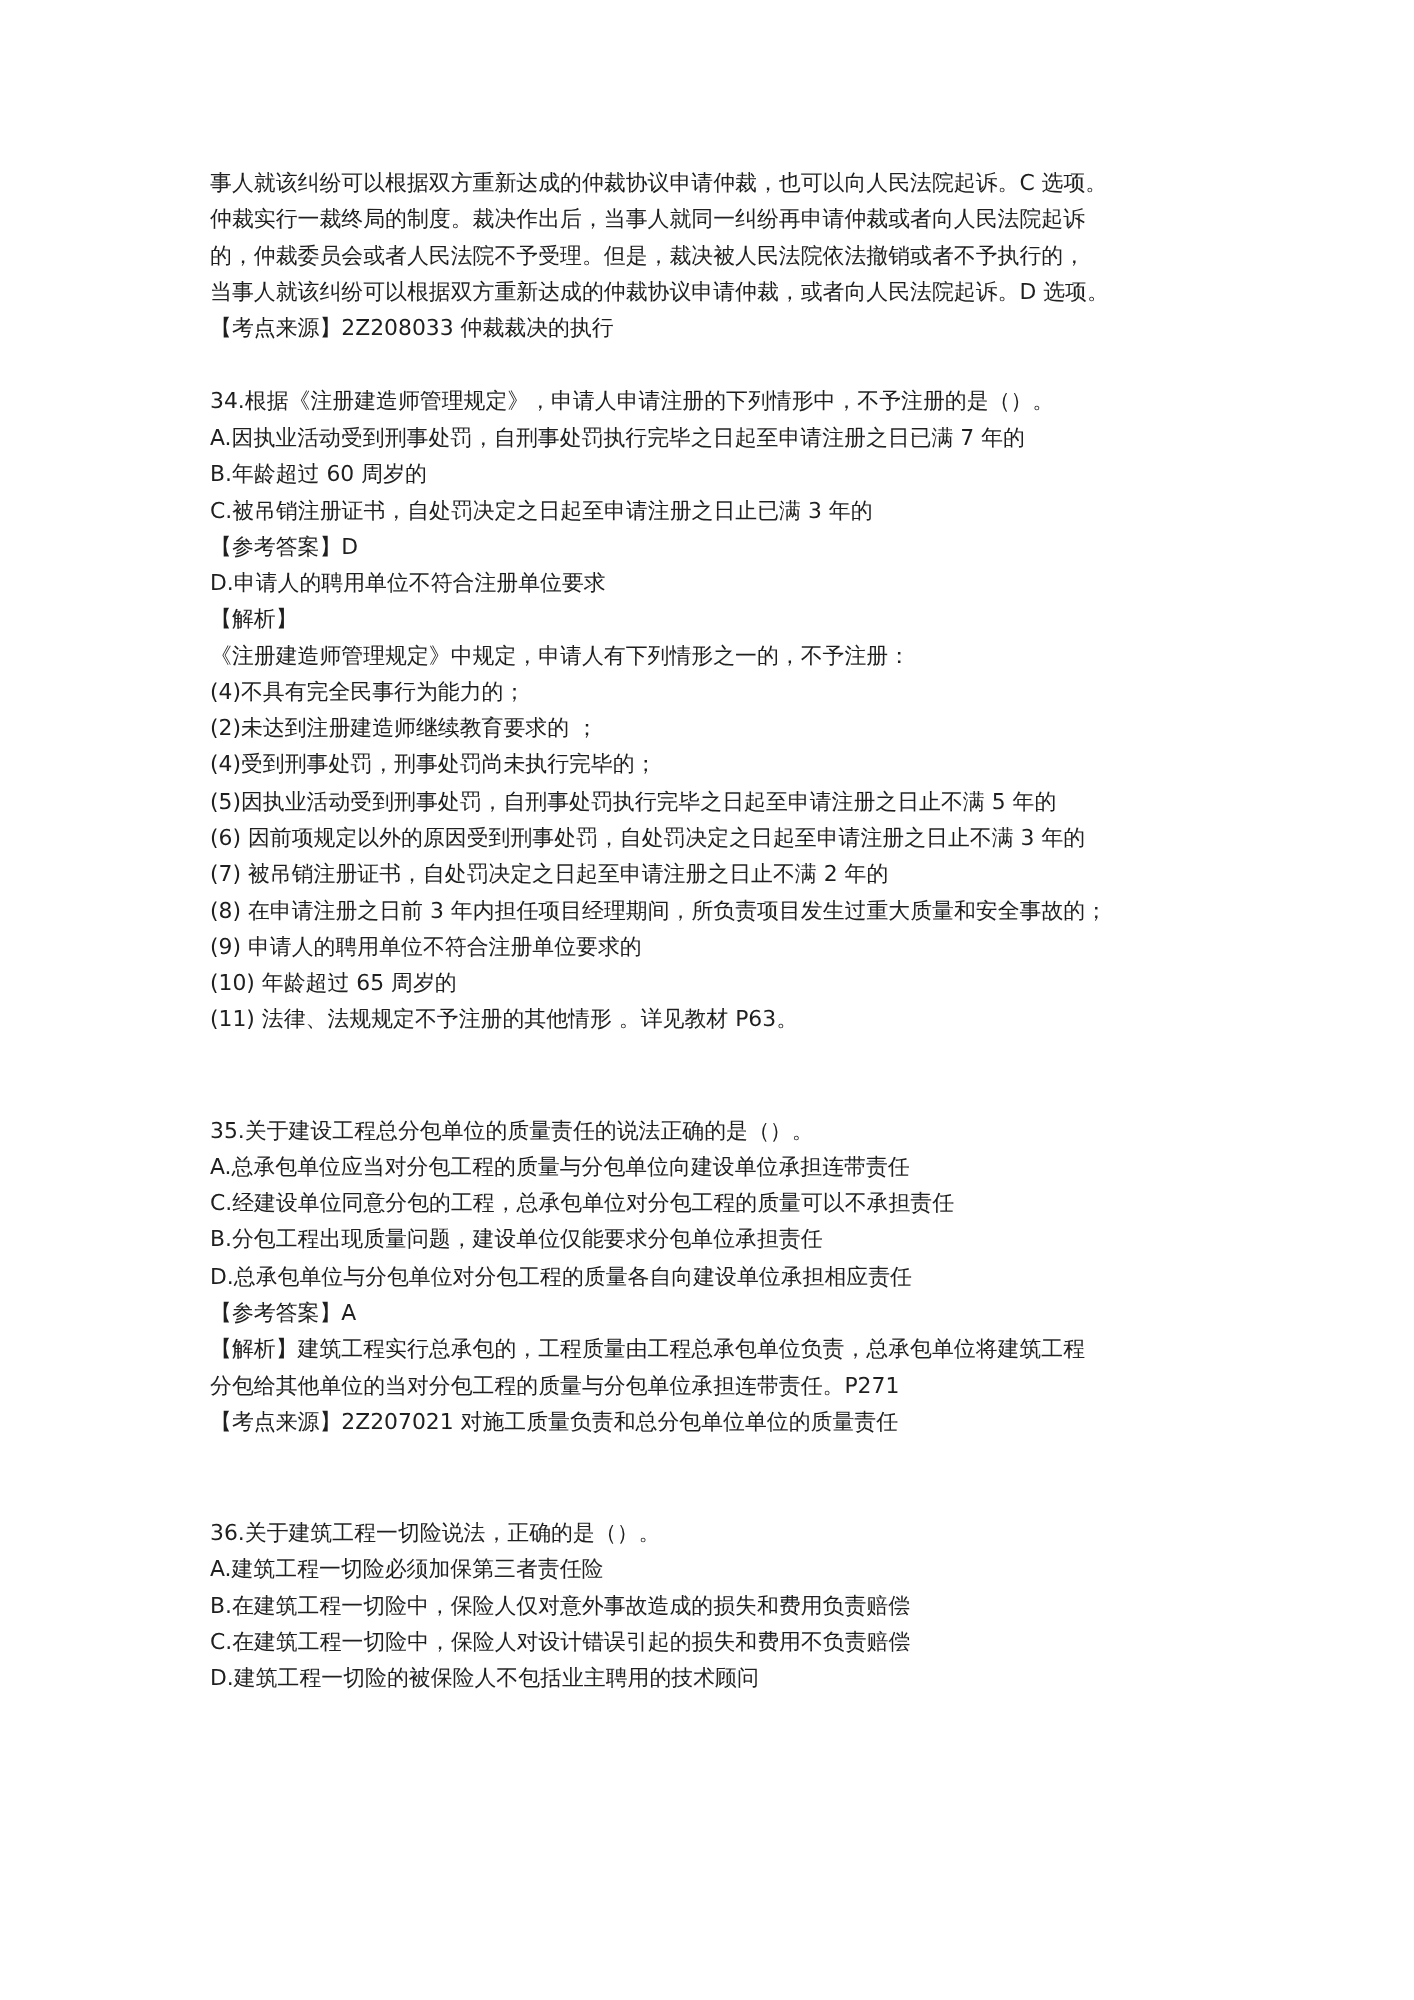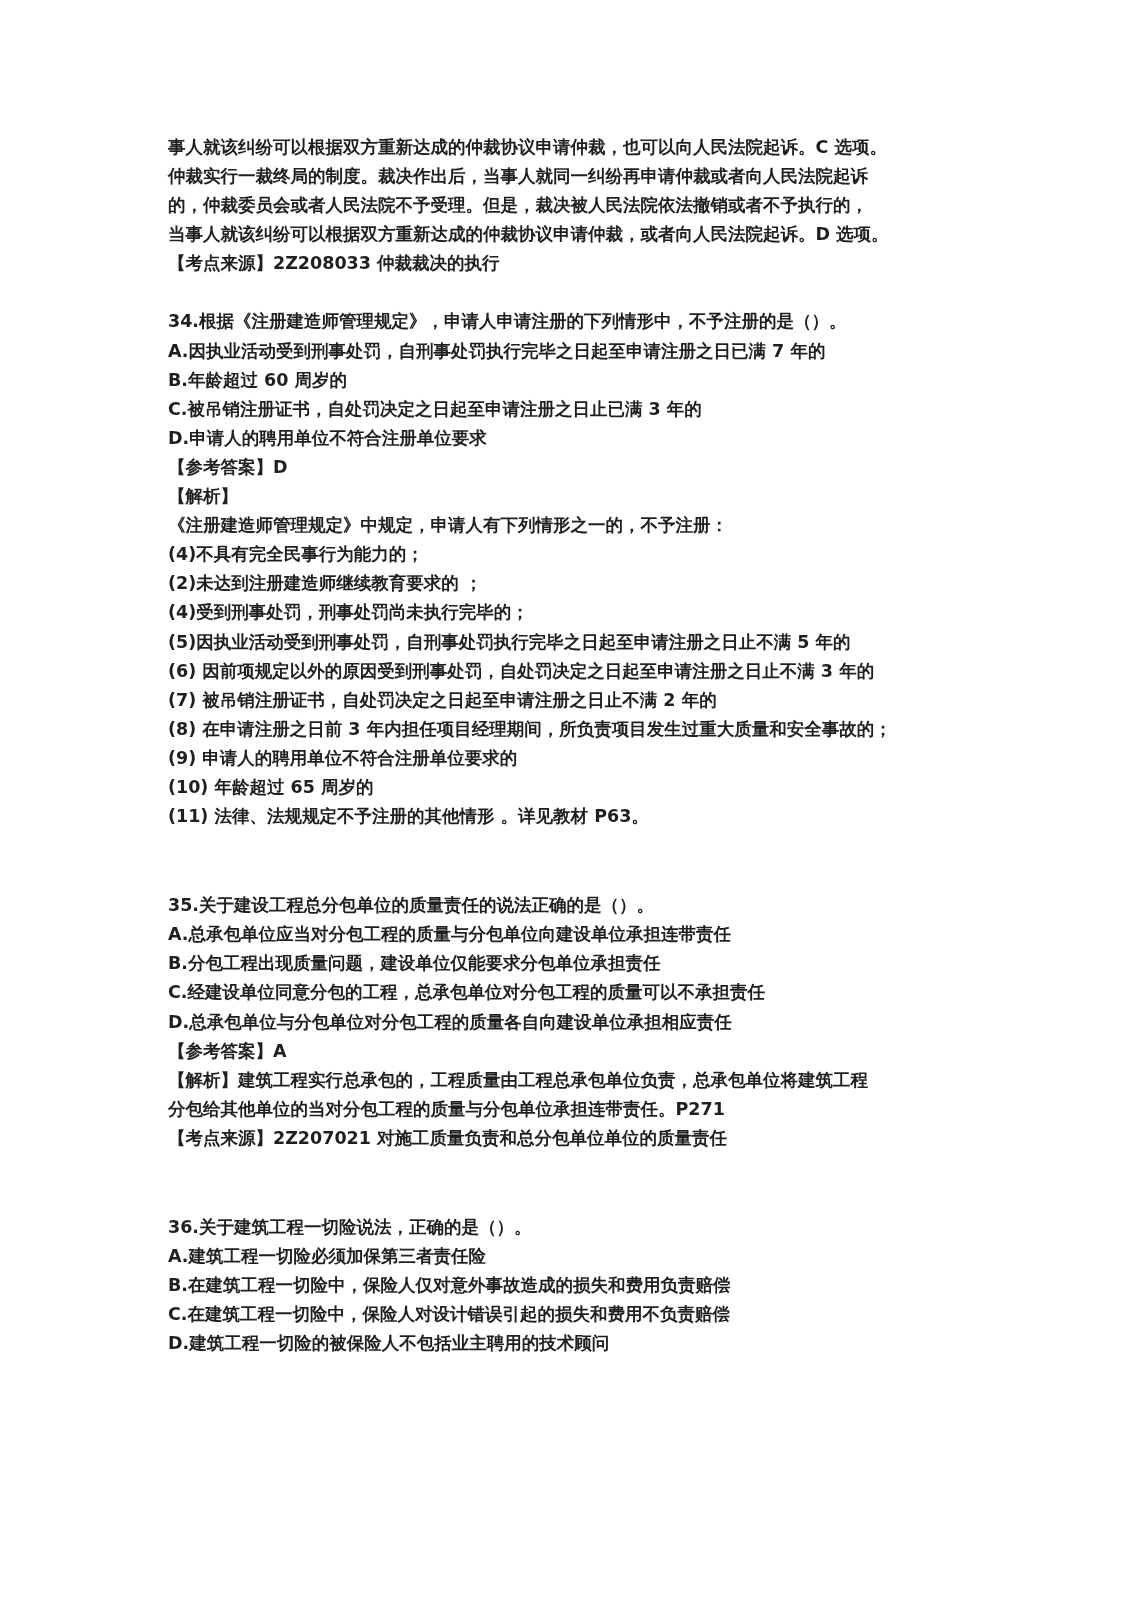--- a/index.html
+++ b/index.html
@@ -21,21 +21,21 @@
       top: 133px;
       width: 800px;
     }
     .line {
       font-size: 17.5px;
       line-height: 29.1px;
       height: 29.1px;
       white-space: nowrap;
       letter-spacing: 0px;
     }
-    .block { margin: 0; font-weight: bold; }
+    .block { margin: 0; }
     .gap-1 { height: 29px; }
     .gap-2 { height: 60px; }
     .gap-3 { height: 60px; }
   </style>
 </head>
 <body>
 
 <div class="page">
 
   <div class="block">
@@ -46,43 +46,43 @@
     <div class="line">【考点来源】2Z208033  仲裁裁决的执行</div>
   </div>
 
   <div class="gap-1"></div>
 
   <div class="block">
     <div class="line">34.根据《注册建造师管理规定》，申请人申请注册的下列情形中，不予注册的是（）。</div>
     <div class="line">A.因执业活动受到刑事处罚，自刑事处罚执行完毕之日起至申请注册之日已满 7 年的</div>
     <div class="line">B.年龄超过 60 周岁的</div>
     <div class="line">C.被吊销注册证书，自处罚决定之日起至申请注册之日止已满 3 年的</div>
+    <div class="line">【参考答案】D</div>
     <div class="line">D.申请人的聘用单位不符合注册单位要求</div>
-    <div class="line">【参考答案】D</div>
     <div class="line">【解析】</div>
     <div class="line">《注册建造师管理规定》中规定，申请人有下列情形之一的，不予注册：</div>
     <div class="line">(4)不具有完全民事行为能力的；</div>
     <div class="line">(2)未达到注册建造师继续教育要求的  ；</div>
     <div class="line">(4)受到刑事处罚，刑事处罚尚未执行完毕的；</div>
     <div class="line">(5)因执业活动受到刑事处罚，自刑事处罚执行完毕之日起至申请注册之日止不满 5 年的</div>
     <div class="line">(6)  因前项规定以外的原因受到刑事处罚，自处罚决定之日起至申请注册之日止不满 3 年的</div>
     <div class="line">(7)  被吊销注册证书，自处罚决定之日起至申请注册之日止不满 2 年的</div>
     <div class="line">(8)  在申请注册之日前 3 年内担任项目经理期间，所负责项目发生过重大质量和安全事故的；</div>
     <div class="line">(9)  申请人的聘用单位不符合注册单位要求的</div>
     <div class="line">(10)  年龄超过 65 周岁的</div>
     <div class="line">(11)  法律、法规规定不予注册的其他情形  。详见教材 P63。</div>
   </div>
 
   <div class="gap-2"></div>
 
   <div class="block">
     <div class="line">35.关于建设工程总分包单位的质量责任的说法正确的是（）。</div>
     <div class="line">A.总承包单位应当对分包工程的质量与分包单位向建设单位承担连带责任</div>
+    <div class="line">C.经建设单位同意分包的工程，总承包单位对分包工程的质量可以不承担责任</div>
     <div class="line">B.分包工程出现质量问题，建设单位仅能要求分包单位承担责任</div>
-    <div class="line">C.经建设单位同意分包的工程，总承包单位对分包工程的质量可以不承担责任</div>
     <div class="line">D.总承包单位与分包单位对分包工程的质量各自向建设单位承担相应责任</div>
     <div class="line">【参考答案】A</div>
     <div class="line">【解析】建筑工程实行总承包的，工程质量由工程总承包单位负责，总承包单位将建筑工程</div>
     <div class="line">分包给其他单位的当对分包工程的质量与分包单位承担连带责任。P271</div>
     <div class="line">【考点来源】2Z207021  对施工质量负责和总分包单位单位的质量责任</div>
   </div>
 
   <div class="gap-3"></div>
 
   <div class="block">

